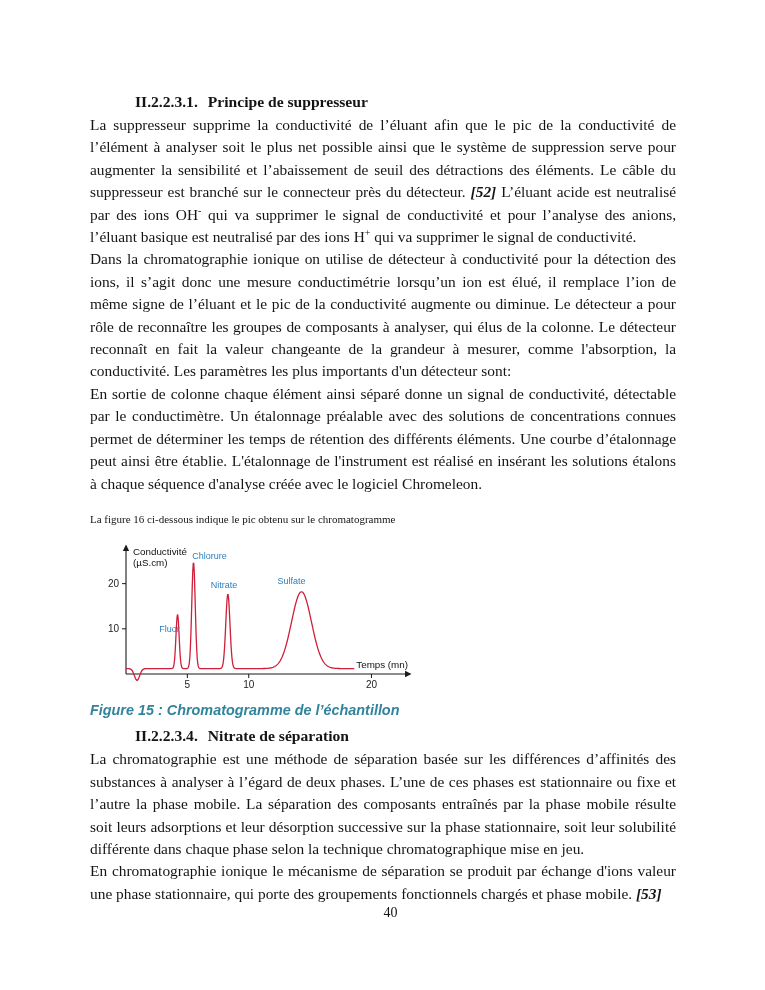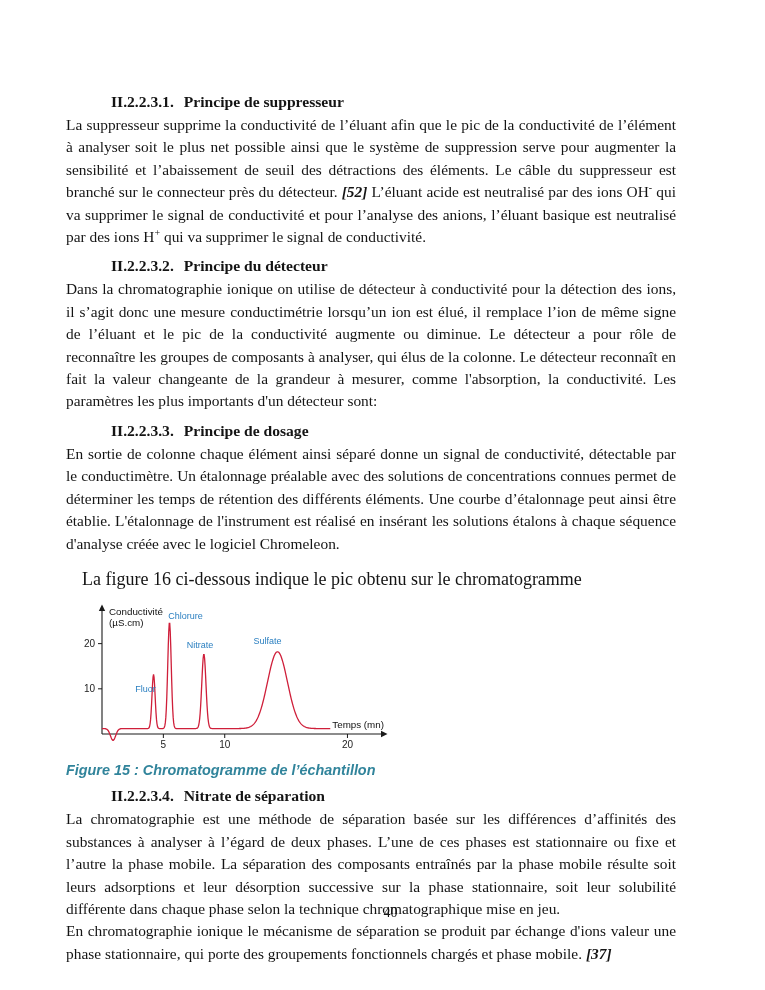--- a/index.html
+++ b/index.html
@@ -1,48 +1,46 @@
 <!DOCTYPE html>
 <html><head>
 <meta charset="utf-8">
 <style>
   html,body{margin:0;padding:0;}
   body{background:#ffffff;}
   .page{
     width:765px;height:990px;background:#fff;position:relative;overflow:hidden;
     font-family:"Liberation Serif",serif;color:#141414;margin:0 auto;
   }
-  .content{padding:84px 89px 0 66px;}
+  .content{padding:84px 89px 0 90px;}
   .heading{font-size:15.6px;font-weight:bold;margin:9px 0 3px;padding-left:45px;}
   .heading .hnum{margin-right:10px;}
   .body-text{font-size:15.4px;line-height:22.4px;text-align:justify;margin:0;}
   .bold-ref{font-weight:bold;font-style:italic;}
   sup.ion{font-size:10px;line-height:0;vertical-align:super;}
-  .figure-intro{font-size:18px;line-height:22.4px;margin:13px 16px 0;text-align:left;}
+  .figure-intro{font-size:11px;line-height:22.4px;margin:13px 0 0;text-align:left;}
   .figure{margin:12px 0 0 0;}
   .caption{
     font-family:"Liberation Sans",sans-serif;font-size:14.4px;font-weight:bold;
     font-style:italic;color:#31849b;margin:6px 0 0;
   }
   .page-number{position:absolute;top:905px;left:8px;width:100%;text-align:center;font-size:14px;}
   svg text{font-family:"Liberation Sans",sans-serif;}
 </style>
 </head>
 <body>
 
 <div class="page">
   <div class="content">
 
     <h3 class="heading"><span class="hnum">II.2.2.3.1.</span><span>Principe de suppresseur</span></h3>
     <p class="body-text"><span>La suppresseur supprime la conductivité de l’éluant afin que le pic de la conductivité de l’élément à analyser soit le plus net possible ainsi que le système de suppression serve pour augmenter la sensibilité et l’abaissement de seuil des détractions des éléments. Le câble du suppresseur est branché sur le connecteur près du détecteur. </span><span class="bold-ref">[52]</span><span> L’éluant acide est neutralisé par des ions OH</span><sup class="ion">-</sup><span> qui va supprimer le signal de conductivité et pour l’analyse des anions, l’éluant basique est neutralisé par des ions H</span><sup class="ion">+</sup><span> qui va supprimer le signal de conductivité.</span></p>
 
-    <h3 class="heading"><span class="hnum">II.2.2.3.2.</span><span>Principe du détecteur</span></h3>
     <p class="body-text">Dans la chromatographie ionique on utilise de détecteur à conductivité pour la détection des ions, il s’agit donc une mesure conductimétrie lorsqu’un ion est élué, il remplace l’ion de même signe de l’éluant et le pic de la conductivité augmente ou diminue. Le détecteur a pour rôle de reconnaître les groupes de composants à analyser, qui élus de la colonne. Le détecteur reconnaît en fait la valeur changeante de la grandeur à mesurer, comme l'absorption, la conductivité. Les paramètres les plus importants d'un détecteur sont:</p>
 
-    <h3 class="heading"><span class="hnum">II.2.2.3.3.</span><span>Principe de dosage</span></h3>
     <p class="body-text">En sortie de colonne chaque élément ainsi séparé donne un signal de conductivité, détectable par le conductimètre. Un étalonnage préalable avec des solutions de concentrations connues permet de déterminer les temps de rétention des différents éléments. Une courbe d’étalonnage peut ainsi être établie. L'étalonnage de l'instrument est réalisé en insérant les solutions étalons à chaque séquence d'analyse créée avec le logiciel Chromeleon.</p>
 
     <p class="figure-intro">La figure 16 ci-dessous indique le pic obtenu sur le chromatogramme</p>
 
     <div class="figure">
       <svg id="chromatogram" viewBox="0 0 340 150" width="340" height="150" role="img">
           <line x1="36" y1="132" x2="36" y2="8" stroke="#1a1a1a" stroke-width="1.1"></line>
           <path d="M 32.8 9 L 36 2.5 L 39.2 9 Z" fill="#1a1a1a"></path>
           <line x1="36" y1="132" x2="316" y2="132" stroke="#1a1a1a" stroke-width="1.1"></line>
           <path d="M 315 128.8 L 321.5 132 L 315 135.2 Z" fill="#1a1a1a"></path>
@@ -64,18 +62,18 @@
           <text x="43" y="13" font-size="9.8" fill="#111">Conductivité</text>
           <text x="43" y="24" font-size="9.8" fill="#111">(µS.cm)</text>
           <text x="318" y="126" text-anchor="end" font-size="9.8" fill="#111">Temps (mn)</text>
         </svg>
     </div>
 
     <p class="caption">Figure 15 : Chromatogramme de l’échantillon</p>
 
     <h3 class="heading"><span class="hnum">II.2.2.3.4.</span><span>Nitrate de séparation</span></h3>
     <p class="body-text">La chromatographie est une méthode de séparation basée sur les différences d’affinités des substances à analyser à l’égard de deux phases. L’une de ces phases est stationnaire ou fixe et l’autre la phase mobile. La séparation des composants entraînés par la phase mobile résulte soit leurs adsorptions et leur désorption successive sur la phase stationnaire, soit leur solubilité différente dans chaque phase selon la technique chromatographique mise en jeu.</p>
-    <p class="body-text"><span>En chromatographie ionique le mécanisme de séparation se produit par échange d'ions valeur une phase stationnaire, qui porte des groupements fonctionnels chargés et phase mobile. </span><span class="bold-ref">[37]</span></p>
+    <p class="body-text"><span>En chromatographie ionique le mécanisme de séparation se produit par échange d'ions valeur une phase stationnaire, qui porte des groupements fonctionnels chargés et phase mobile. </span><span class="bold-ref">[53]</span></p>
 
   </div>
 
   <div class="page-number">40</div>
 </div>
 
 </body></html>

